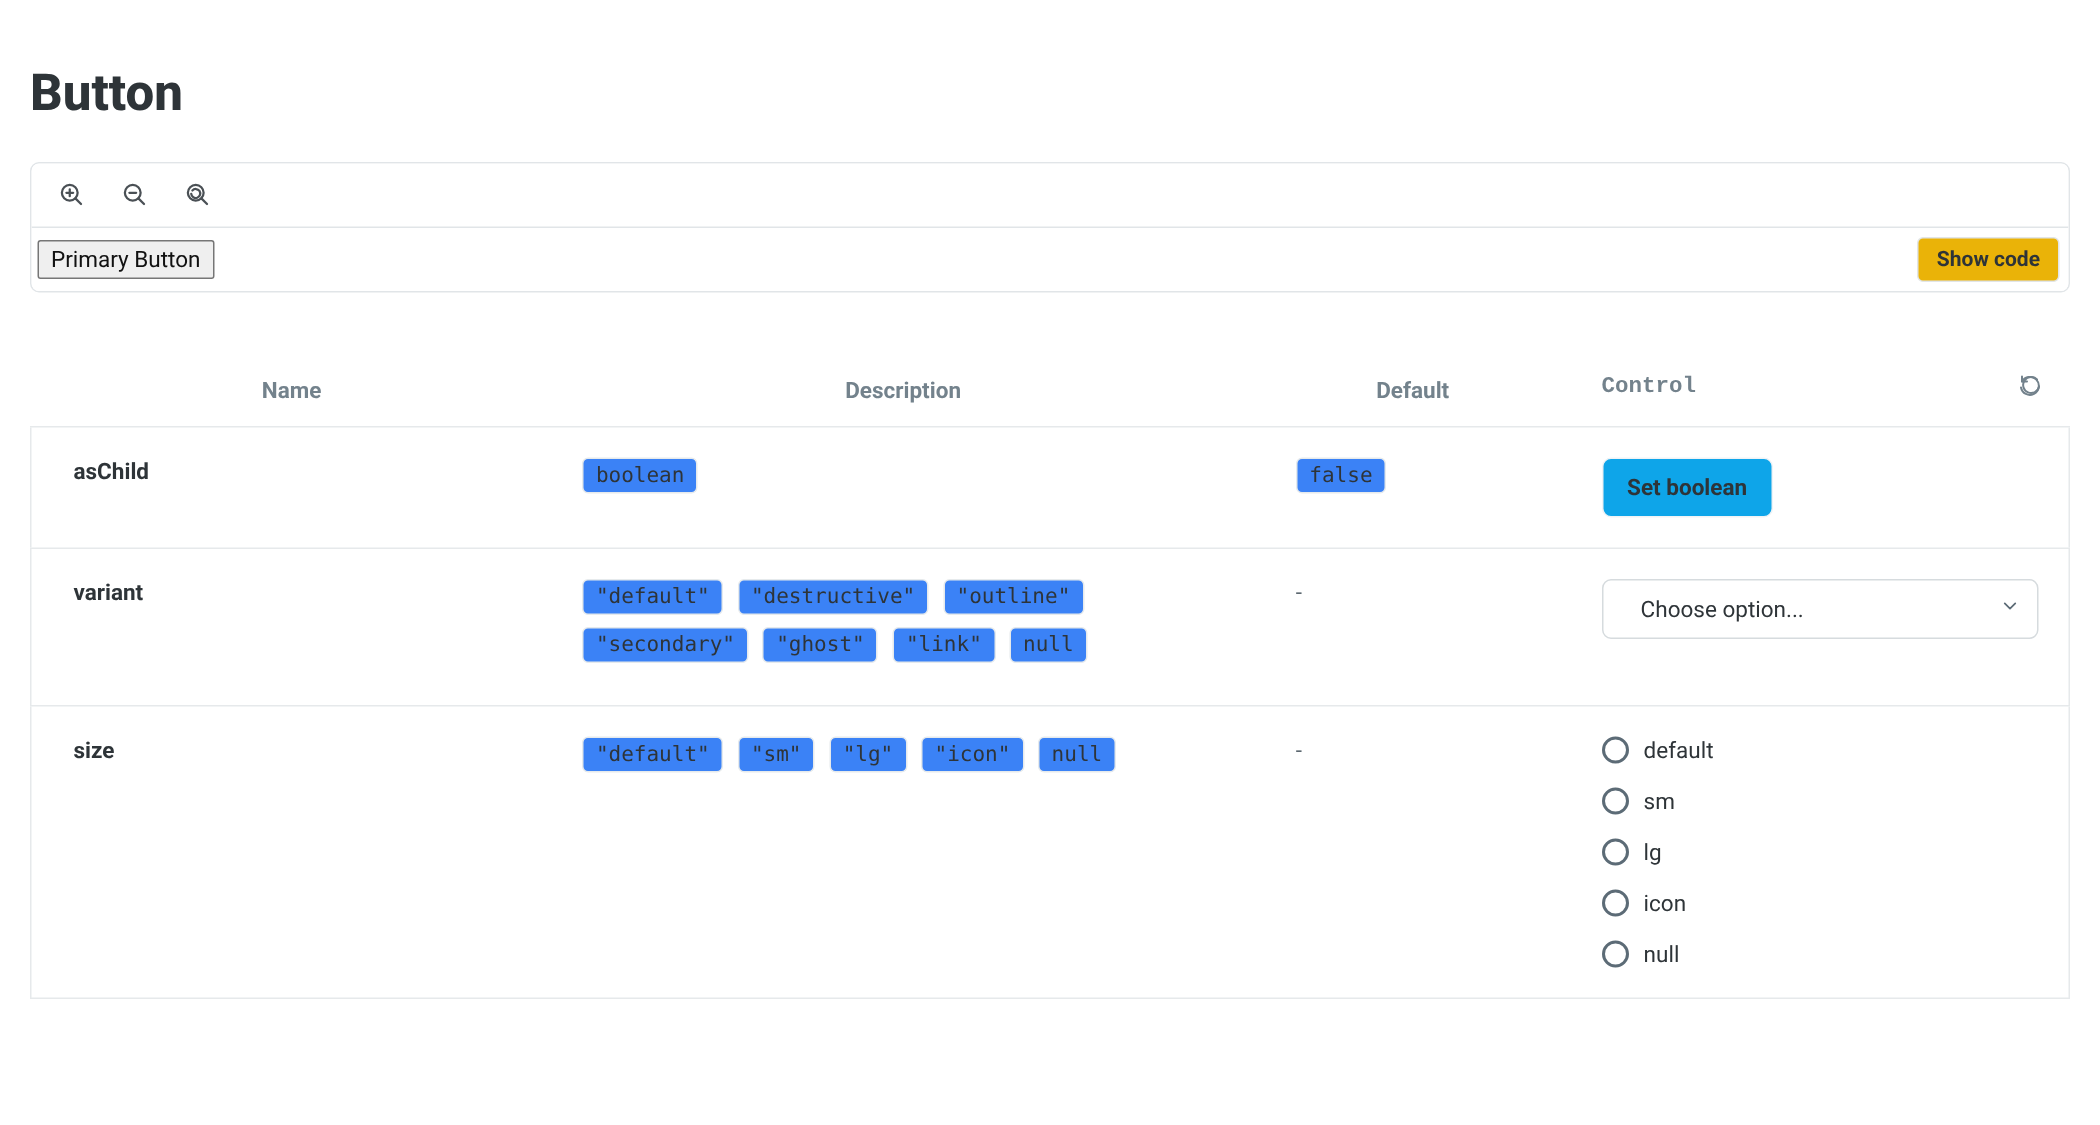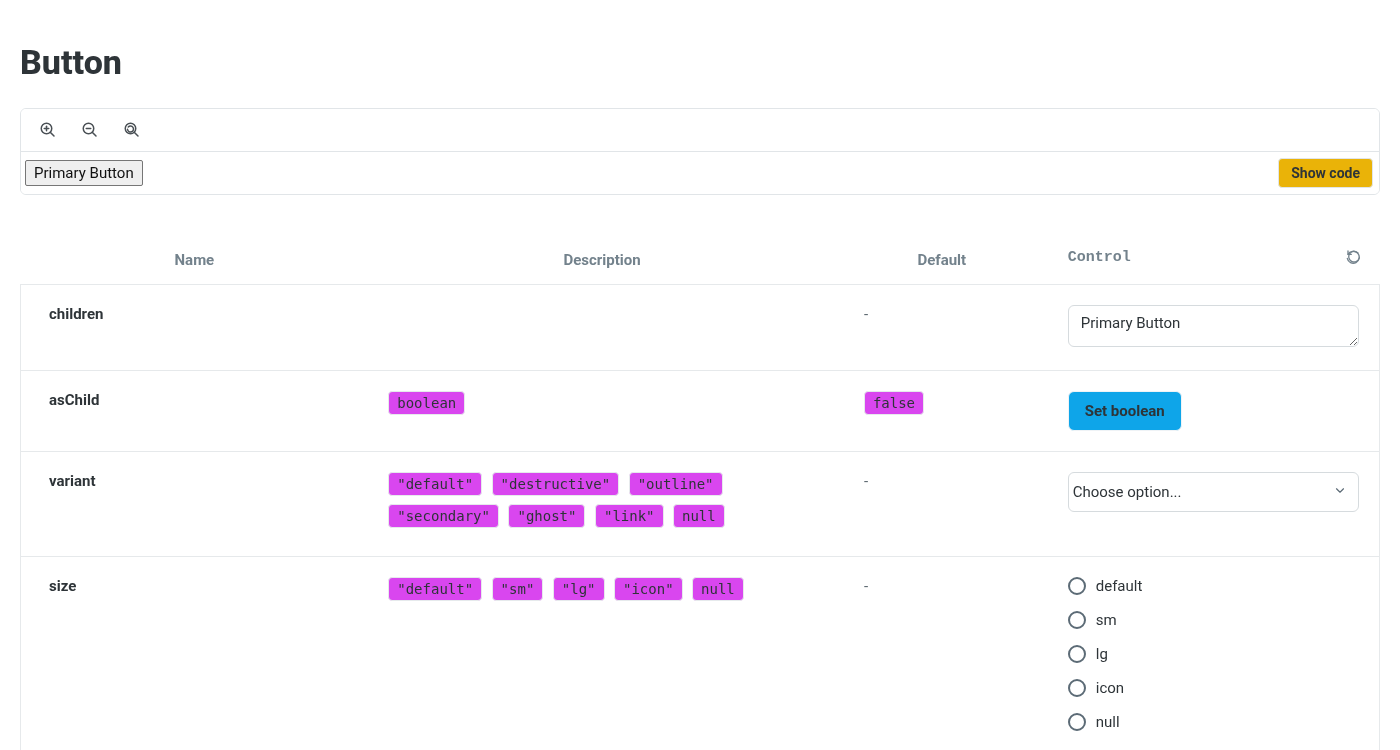--- a/index.html
+++ b/index.html
@@ -90,21 +90,21 @@
     tbody tr td:first-child {
       font-weight: 700;
       font-size: 15px;
       color: #2E3438;
     }
     .type-chip {
       display: inline-block;
       font-family: ui-monospace, Menlo, Consolas, monospace;
       font-size: 14px;
       color: #2E3438;
-      background: #d946ef;
+      background: #3b82f6;
       border: 1px solid #e6eaec;
       border-radius: 4px;
       padding: 3px 8px;
       margin: 0 6px 8px 0;
     }
     .default-cell {
       color: #5c6870;
       font-size: 15px;
     }
     .children-input {
@@ -132,21 +132,21 @@
     }
     .select-wrap {
       position: relative;
       max-width: 292px;
     }
     .select-wrap select {
       width: 100%;
       font-family: inherit;
       font-size: 15px;
       color: #2E3438;
-      padding: 10px 34px 10px 4px;
+      padding: 10px 34px 10px 25px;
       border: 1px solid #d6dbde;
       border-radius: 6px;
       background: #fff;
       appearance: none;
       cursor: pointer;
     }
     .select-wrap .chev {
       position: absolute;
       right: 12px;
       top: 50%;
@@ -224,28 +224,20 @@
               <path d="M20 13 a8 8 0 1 1 -2 -7"></path>
               <polyline points="20 4 20 9 15 9" style="display:none"></polyline>
             </svg>
           
         </span>
       </th>
     </tr>
   </thead>
   <tbody class="table-border">
 
-    <tr>
-      <td>children</td>
-      <td></td>
-      <td class="default-cell">-</td>
-      <td>
-        <textarea class="children-input" style="">Primary Button</textarea>
-      </td>
-    </tr>
 
     <tr>
       <td>asChild</td>
       <td>
         <span class="type-chip">boolean</span>
       </td>
       <td class="default-cell">
         <span class="type-chip">false</span>
       </td>
       <td>

